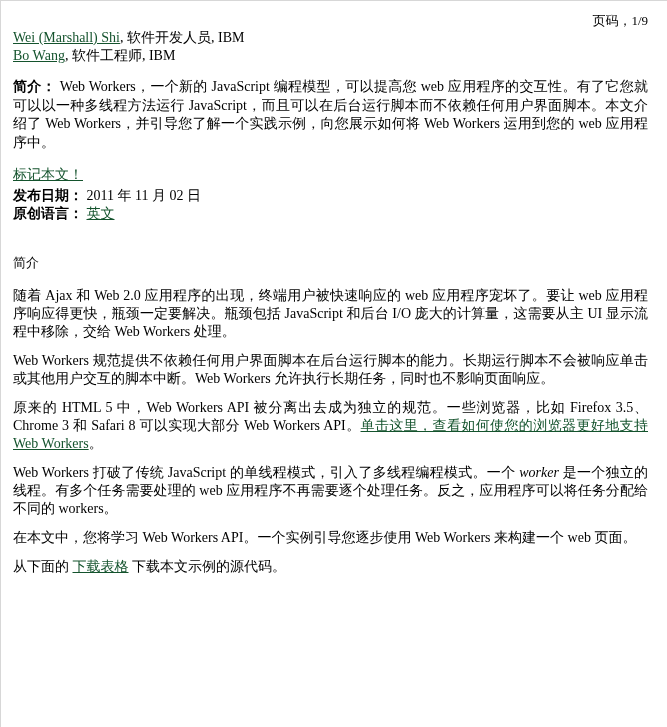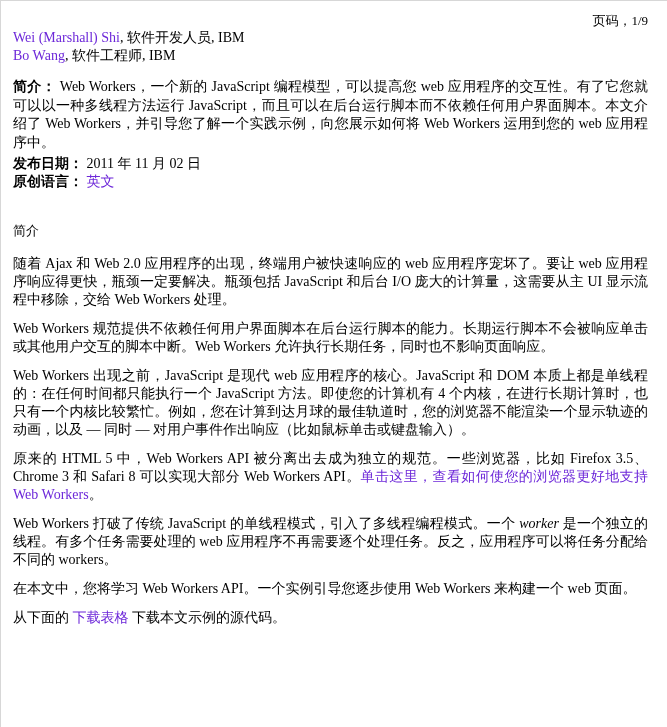--- a/index.html
+++ b/index.html
@@ -27,21 +27,21 @@
     font-size: 26px;
     line-height: 32px;
     font-weight: bold;
     margin: 14px 0 16px 0;
   }
   .authors {
     font-size: 14px;
     line-height: 17.5px;
     margin: 0;
   }
-  a { color: #6d28d9; cursor: pointer; }
+  a { color: #14532d; text-decoration: underline; cursor: pointer; }
   .abstract {
     font-size: 14px;
     line-height: 18.5px;
     text-align: justify;
     margin: 14px 0 0 0;
   }
   .abstract .lbl { font-weight: bold; }
   .mark-row { margin: 14px 0 0 0; font-size: 14px; line-height: 18px; }
   .meta {
     margin: 3px 0 0 0;
@@ -72,33 +72,33 @@
   <div class="page-num">页码，1/9</div>
 
 
   <div class="authors">
     <div><a>Wei (Marshall) Shi</a><span>, 软件开发人员, IBM</span></div>
     <div><a>Bo Wang</a><span>, 软件工程师, IBM</span></div>
   </div>
 
   <p class="abstract"><span class="lbl">简介：</span> <span>Web Workers，一个新的 JavaScript 编程模型，可以提高您 web 应用程序的交互性。有了它您就可以以一种多线程方法运行 JavaScript，而且可以在后台运行脚本而不依赖任何用户界面脚本。本文介绍了 Web Workers，并引导您了解一个实践示例，向您展示如何将 Web Workers 运用到您的 web 应用程序中。</span></p>
 
+  <div class="mark-row"><a>标记本文！</a></div>
 
   <div class="meta">
     <div><span class="lbl">发布日期：</span> <span>2011 年 11 月 02 日</span></div>
     <div><span class="lbl">原创语言：</span> <a>英文</a></div>
   </div>
 
   <h2 class="section-heading">简介</h2>
 
   <p class="para para-first">随着 Ajax 和 Web 2.0 应用程序的出现，终端用户被快速响应的 web 应用程序宠坏了。要让 web 应用程序响应得更快，瓶颈一定要解决。瓶颈包括 JavaScript 和后台 I/O 庞大的计算量，这需要从主 UI 显示流程中移除，交给 Web Workers 处理。</p>
 
   <p class="para">Web Workers 规范提供不依赖任何用户界面脚本在后台运行脚本的能力。长期运行脚本不会被响应单击或其他用户交互的脚本中断。Web Workers 允许执行长期任务，同时也不影响页面响应。</p>
 
-  <p class="para">Web Workers 出现之前，JavaScript 是现代 web 应用程序的核心。JavaScript 和 DOM 本质上都是单线程的：在任何时间都只能执行一个 JavaScript 方法。即使您的计算机有 4 个内核，在进行长期计算时，也只有一个内核比较繁忙。例如，您在计算到达月球的最佳轨道时，您的浏览器不能渲染一个显示轨迹的动画，以及 — 同时 — 对用户事件作出响应（比如鼠标单击或键盘输入）。</p>
 
   <p class="para"><span>原来的 HTML 5 中，Web Workers API 被分离出去成为独立的规范。一些浏览器，比如 Firefox 3.5、Chrome 3 和 Safari 8 可以实现大部分 Web Workers API。</span><a>单击这里，查看如何使您的浏览器更好地支持 Web Workers</a><span>。</span></p>
 
   <p class="para"><span>Web Workers 打破了传统 JavaScript 的单线程模式，引入了多线程编程模式。一个 </span><span class="em">worker</span><span> 是一个独立的线程。有多个任务需要处理的 web 应用程序不再需要逐个处理任务。反之，应用程序可以将任务分配给不同的 workers。</span></p>
 
   <p class="para">在本文中，您将学习 Web Workers API。一个实例引导您逐步使用 Web Workers 来构建一个 web 页面。</p>
 
   <p class="para"><span>从下面的 </span><a>下载表格</a><span> 下载本文示例的源代码。</span></p>
 
 </div>

